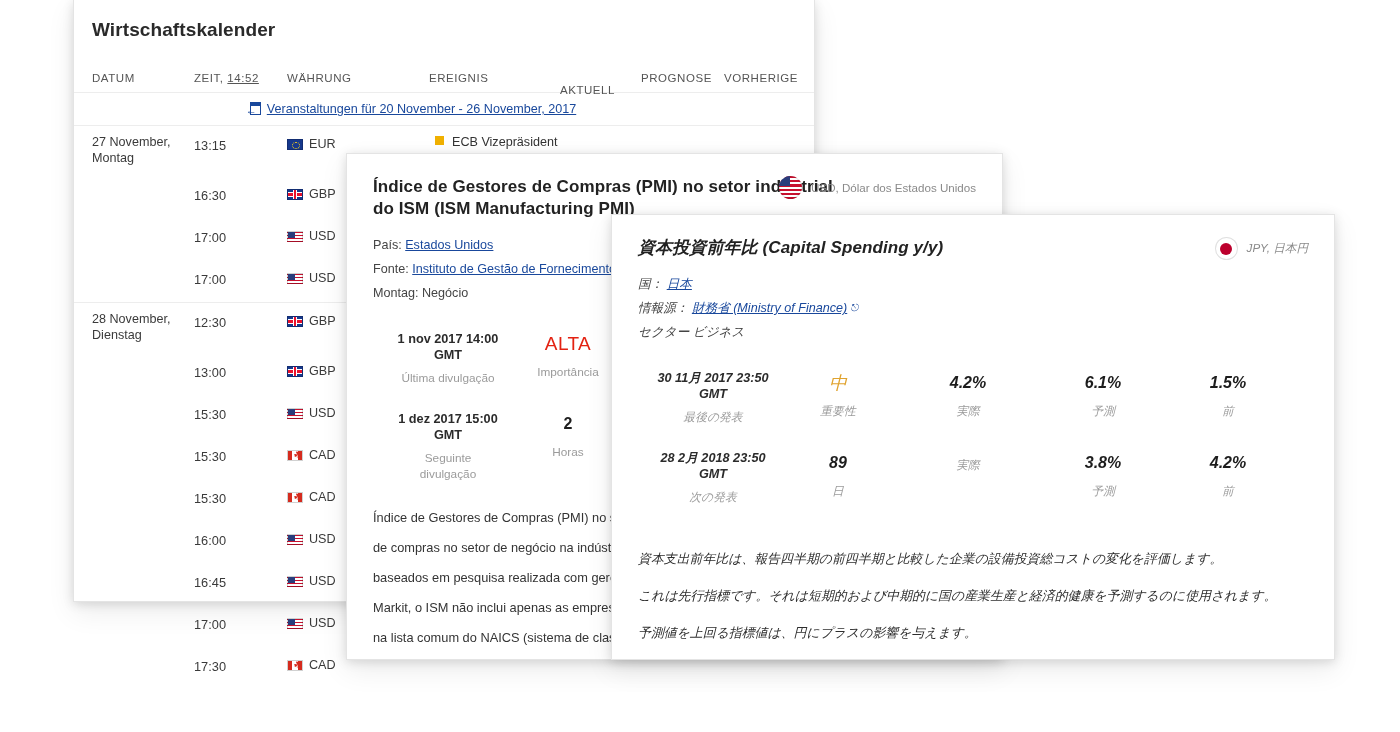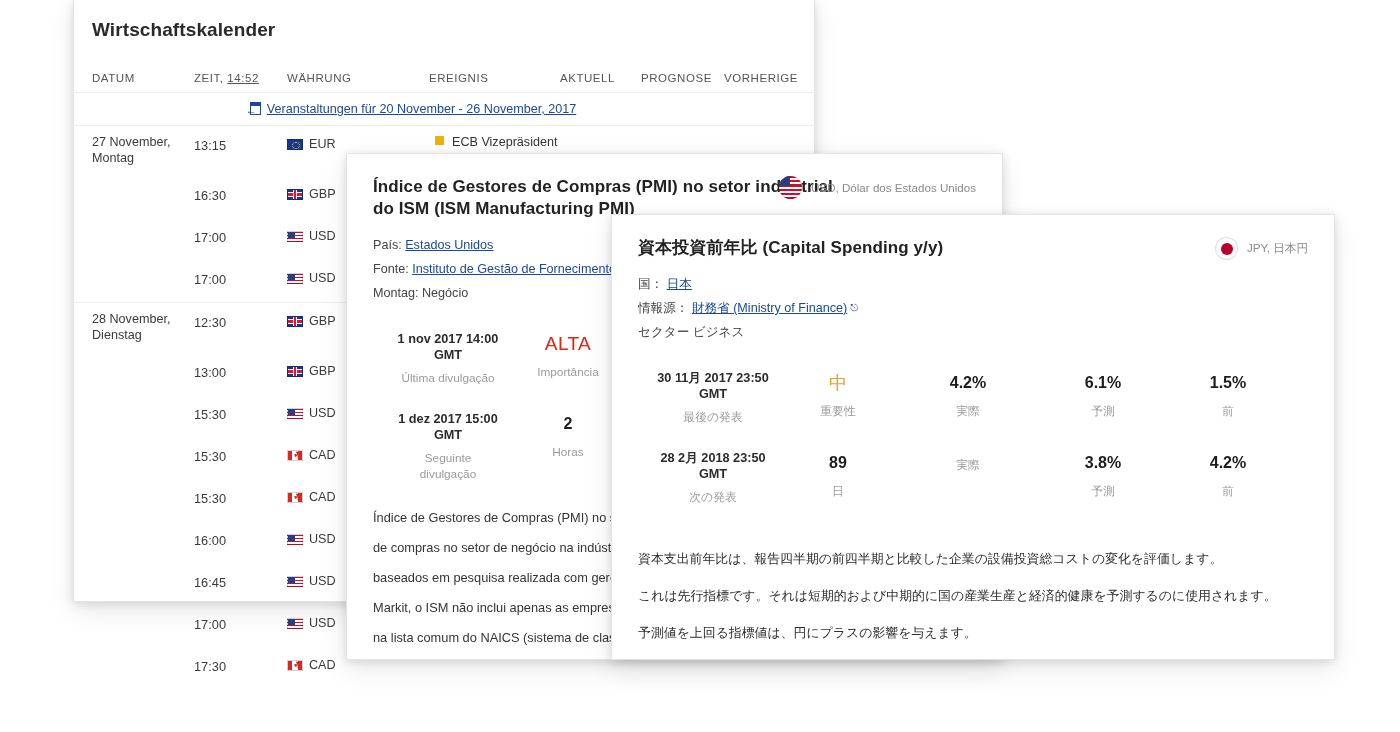--- a/index.html
+++ b/index.html
@@ -47,21 +47,21 @@
     position: relative;
     font-size: 11.5px;
     color: #555555;
     letter-spacing: .55px;
   }
   #calendar-head .col { position: absolute; top: 11px; white-space: nowrap; }
   .c-datum    { left: 18px; }
   .c-zeit     { left: 120px; }
   .c-waehrung { left: 213px; }
   .c-ereignis { left: 355px; }
-  .c-aktuell  { left: 486px; }
+  .c-aktuell  { left: 486px; margin-top: 12px; }
   .c-prognose { left: 567px; }
   .c-vorherige{ left: 650px; }
   #calendar-head u { text-decoration: underline; }
 
   #week-link-row {
     height: 32px;
     border-bottom: 1px solid #ededed;
     display: flex;
     align-items: center;
     justify-content: center;
@@ -161,21 +161,21 @@
     content:""; position:absolute; left:0; top:0; bottom:0; width:4px;
     background:#d52b1e; box-shadow: 10px 0 0 0 #d52b1e;
   }
   .flag.cad:after {
     content:"\2618"; position:absolute; left:5.5px; top:-2px;
     font-size:9px; color:#d52b1e; line-height:12px;
   }
 
   
   #pt-panel { left: 346px; top: 153px; width: 655px; height: 505px; }
-  #jp-panel { left: 611px; top: 214px; width: 722px; height: 444px; }
+  #jp-panel { left: 611px; top: 214px; width: 722px; height: 444px; font-style: italic; }
 
   .panel-inner { padding: 22px 26px 0 26px; position: relative; height: 100%; box-sizing: border-box; }
   .panel-title {
     font-size: 17px; font-weight: bold; color: #222;
     line-height: 22px; max-width: 460px; letter-spacing: .1px;
   }
   .panel-meta { margin-top: 13px; font-size: 12.6px; color: #444; line-height: 24px; }
   .panel-meta a { color: #19489c; text-decoration: underline; cursor: pointer; }
   .ext-ico { display:inline-block; font-size:10px; color:#19489c; margin-left:3px; vertical-align:1px;}
 

